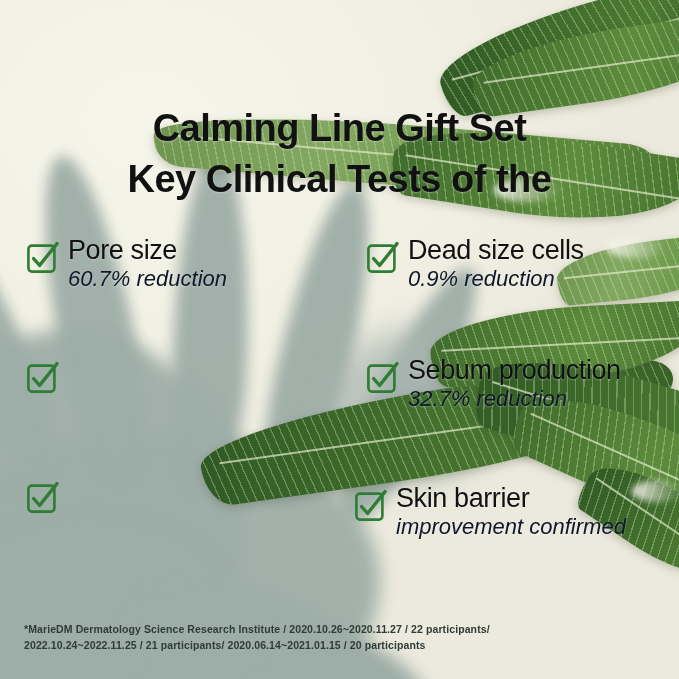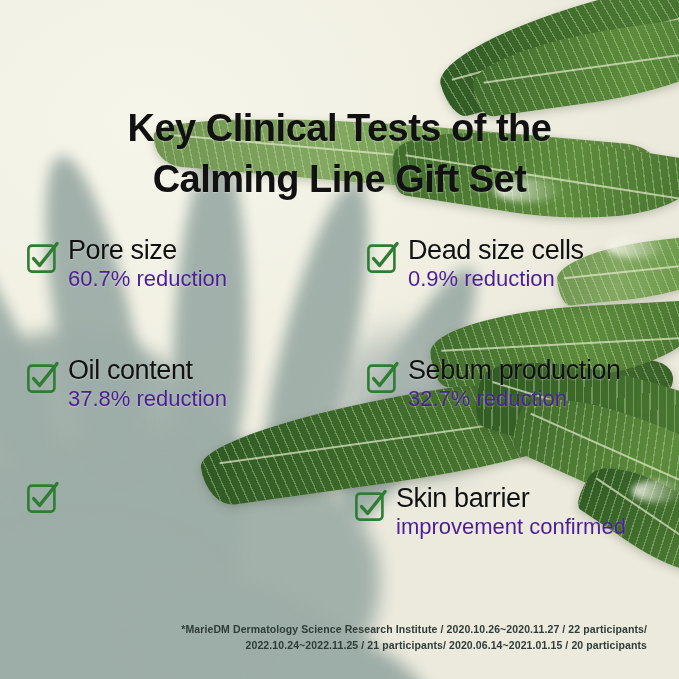--- a/index.html
+++ b/index.html
@@ -188,39 +188,40 @@
   .item-title {
     color: #111111;
     font-size: 27px;
     font-weight: 400;
     line-height: 1.08;
     letter-spacing: -0.4px;
     white-space: nowrap;
     text-shadow: 0 1px 2px rgba(255,255,255,.30);
   }
   .item-sub {
-    color: #4c1d95;
+    color: #0f172a;
     font-size: 22px;
     font-weight: 400;
     line-height: 1.25;
     margin-top: 5px;
     white-space: nowrap;
     text-shadow: 0 1px 2px rgba(255,255,255,.30);
+    font-style: italic;
   }
 
   .footnote {
     position: absolute;
     left: 0; right: 32px;
     top: 622px;
-    text-align: right;
     color: #2f3b37;
     font-size: 10.5px;
     line-height: 1.48;
     font-weight: 600;
     letter-spacing: .1px;
+    padding-left: 24px;
   }
   .footnote span { display: block; }
 </style>
 </head>
 <body>
 
 <div id="poster">
 
   <div class="bg-layer">
     <div class="paper"></div>
@@ -254,22 +255,22 @@
 
       <div class="leaf-tipglow" style="left:494px; top:178px; width:70px; height:24px;"></div>
       <div class="leaf-tipglow" style="left:606px; top:236px; width:60px; height:22px;"></div>
       <div class="leaf-tipglow" style="left:632px; top:480px; width:52px; height:22px;"></div>
     </div>
   </div>
 
   <div class="content">
 
     <h1 class="title">
+      <span class="title-line">Calming Line Gift Set</span>
       <span class="title-line">Key Clinical Tests of the</span>
-      <span class="title-line">Calming Line Gift Set</span>
     </h1>
 
     <div class="grid">
 
       <div class="row">
         <div class="col col-left">
           <div class="item">
             <span class="check">
               <svg width="32" height="32" viewBox="0 0 32 32" aria-hidden="true">
                 <rect x="2.4" y="3.6" width="26" height="26" rx="3.5" ry="3.5" fill="none" stroke="#2e7d32" stroke-width="2.6"></rect>
@@ -299,24 +300,20 @@
       </div>
 
       <div class="row">
         <div class="col col-left">
           <div class="item">
             <span class="check">
               <svg width="32" height="32" viewBox="0 0 32 32" aria-hidden="true">
                 <rect x="2.4" y="3.6" width="26" height="26" rx="3.5" ry="3.5" fill="none" stroke="#2e7d32" stroke-width="2.6"></rect>
                 <path d="M7.6 16.6 L13.6 23.4 L31 1.6" fill="none" stroke="#2e7d32" stroke-width="3.3" stroke-linecap="round" stroke-linejoin="round"></path>
               </svg>
-            </span>
-            <span class="item-text">
-              <span class="item-title">Oil content</span>
-              <span class="item-sub">37.8% reduction</span>
             </span>
           </div>
         </div>
         <div class="col col-right">
           <div class="item">
             <span class="check">
               <svg width="32" height="32" viewBox="0 0 32 32" aria-hidden="true">
                 <rect x="2.4" y="3.6" width="26" height="26" rx="3.5" ry="3.5" fill="none" stroke="#2e7d32" stroke-width="2.6"></rect>
                 <path d="M7.6 16.6 L13.6 23.4 L31 1.6" fill="none" stroke="#2e7d32" stroke-width="3.3" stroke-linecap="round" stroke-linejoin="round"></path>
               </svg>

